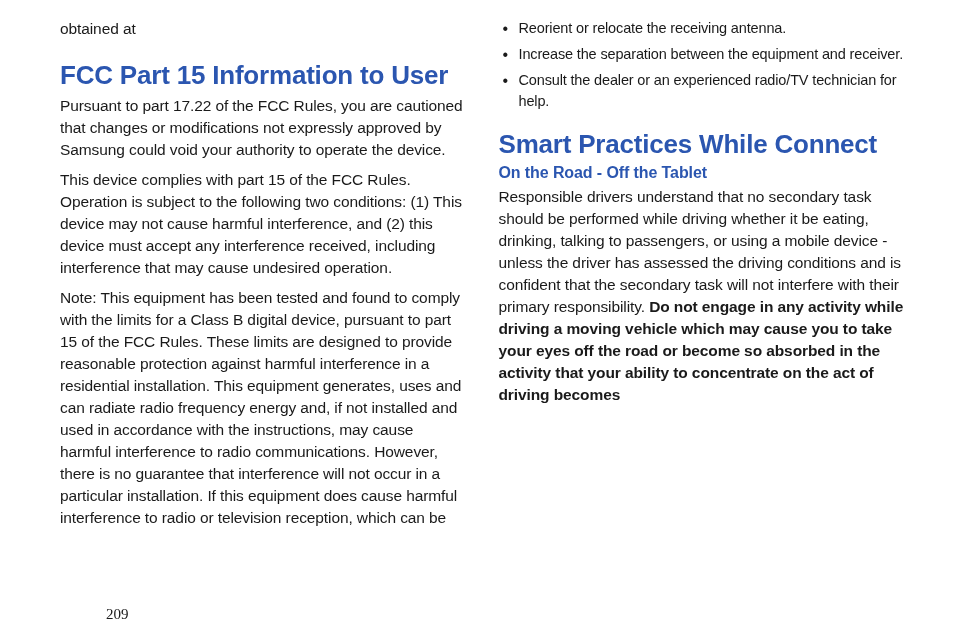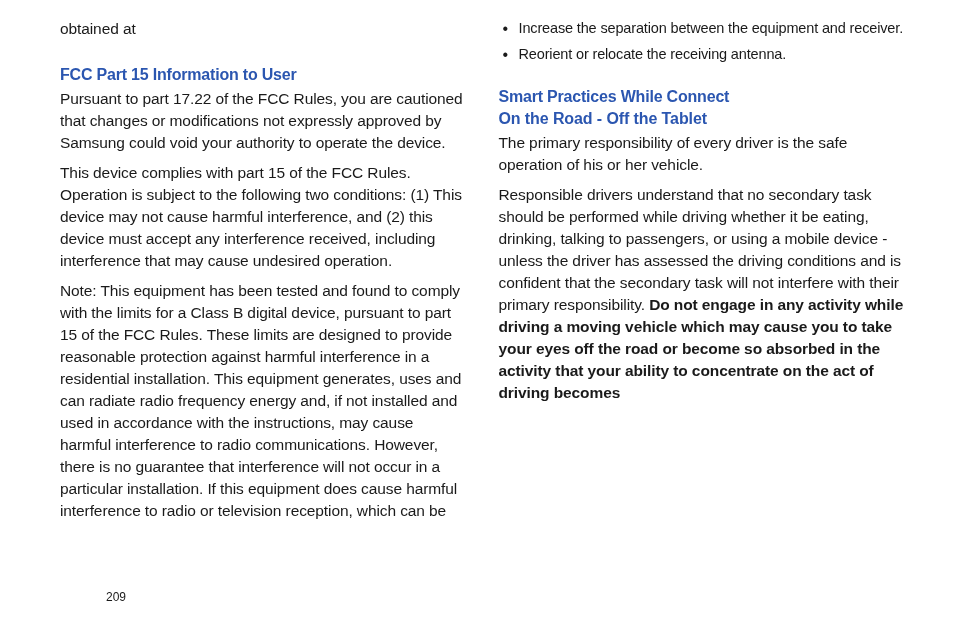--- a/index.html
+++ b/index.html
@@ -28,23 +28,23 @@
       font-stretch: condensed;
       letter-spacing: -0.1px;
     }
     .link {
       text-decoration: underline;
       color: #1a1a1a;
     }
     .h1 {
       color: #2b56b0;
       font-weight: 900;
-      font-size: 16px;
+      font-size: 26px;
       font-stretch: condensed;
-      margin-top: 18px;
+      margin-top: 12px;
       margin-bottom: 4px;
       letter-spacing: -0.2px;
     }
     .h2 {
       color: #2b56b0;
       font-weight: 700;
       font-size: 16px;
       font-stretch: condensed;
       margin-bottom: 4px;
       letter-spacing: -0.1px;
@@ -61,47 +61,48 @@
     }
     li::before {
       content: "•";
       position: absolute;
       left: 2px;
       top: -1px;
       font-size: 16px;
     }
     .bold { font-weight: 700; }
     .pageno {
-      font-size: 12px;
-      margin-top: 12px;
+      font-size: 15px;
+      margin-top: 28px;
       padding-left: 46px;
       font-stretch: condensed;
+      font-family: Liberation Serif, serif;
     }
   </style>
 </head>
 <body>
 
 <div class="columns">
   <div class="col">
     <div class="para">
       <span>obtained at</span><br>
     </div>
     <div class="h1">FCC Part 15 Information to User</div>
     <div class="para">Pursuant to part 17.22 of the FCC Rules, you are cautioned that changes or modifications not expressly approved by Samsung could void your authority to operate the device.</div>
     <div class="para">This device complies with part 15 of the FCC Rules. Operation is subject to the following two conditions: (1) This device may not cause harmful interference, and (2) this device must accept any interference received, including interference that may cause undesired operation.</div>
     <div class="para">Note: This equipment has been tested and found to comply with the limits for a Class B digital device, pursuant to part 15 of the FCC Rules. These limits are designed to provide reasonable protection against harmful interference in a residential installation. This equipment generates, uses and can radiate radio frequency energy and, if not installed and used in accordance with the instructions, may cause harmful interference to radio communications. However, there is no guarantee that interference will not occur in a particular installation. If this equipment does cause harmful interference to radio or television reception, which can be</div>
   </div>
 
   <div class="col">
     <ul>
+      <li>Reorient or relocate the receiving antenna.</li>
       <li>Increase the separation between the equipment and receiver.</li>
-      <li>Reorient or relocate the receiving antenna.</li>
+      <li>Consult the dealer or an experienced radio/TV technician for help.</li>
     </ul>
     <div class="h1">Smart Practices While Connect</div>
     <div class="h2">On the Road - Off the Tablet</div>
-    <div class="para">The primary responsibility of every driver is the safe operation of his or her vehicle.</div>
     <div class="para">
       <span>Responsible drivers understand that no secondary task should be performed while driving whether it be eating, drinking, talking to passengers, or using a mobile device - unless the driver has assessed the driving conditions and is confident that the secondary task will not interfere with their primary responsibility. </span><span class="bold">Do not engage in any activity while driving a moving vehicle which may cause you to take your eyes off the road or become so absorbed in the activity that your ability to concentrate on the act of driving becomes</span>
     </div>
   </div>
 </div>
 
 <div class="pageno">209</div>
 
 </body></html>

